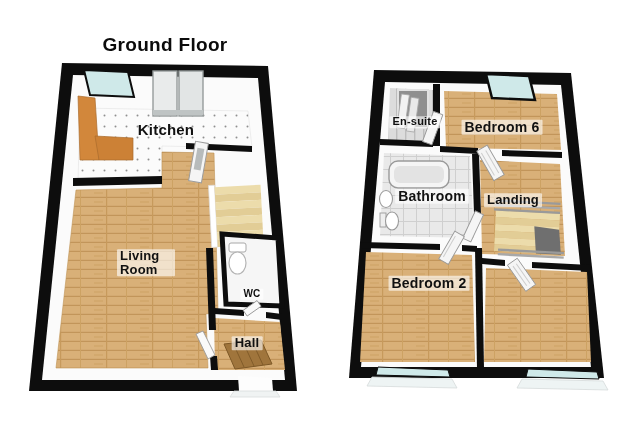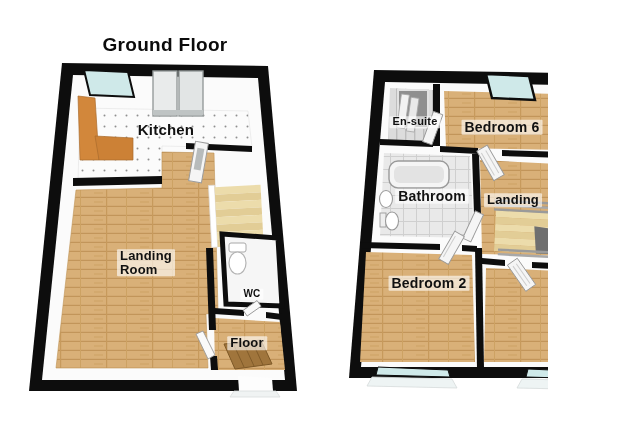--- a/index.html
+++ b/index.html
@@ -1,17 +1,17 @@
 <!DOCTYPE html>
 <html><head>
 <meta charset="utf-8">
 <style>
   html,body{margin:0;padding:0;background:#fff;}
   #stage{
-    position:relative;width:548px;height:427px;background:#fff;overflow:hidden;
+    position:relative;width:640px;height:427px;background:#fff;overflow:hidden;
     font-family:"Liberation Sans",sans-serif;
   }
   #plan-svg{position:absolute;left:0;top:0;}
   .label{
     position:absolute;transform:translate(-50%,-50%);
     font-weight:bold;color:#111;line-height:1.05;text-align:left;
     background:rgba(255,255,255,0.62);padding:0 3px;border-radius:1px;
     white-space:nowrap;letter-spacing:0.2px;
   }
   .label.wrap{white-space:normal;width:52px;}
@@ -201,22 +201,22 @@
       <g>
         <polygon points="528,369 597,372 599,379 526,377" fill="#cfe9e9" stroke="#0d0d0d" stroke-width="1"></polygon>
         <polygon points="522,379 603,381 608,390 517,388" fill="#eef4f4" stroke="#d5dbdb" stroke-width="0.8"></polygon>
       </g>
     </g>
   </svg>
 
   <div class="title" style="left:165px;top:45px">Ground Floor</div>
 
   <div class="label" style="left:166px;top:130px;font-size:15px;background:none">Kitchen</div>
-  <div class="label wrap" style="left:146px;top:263px;font-size:13px">Landing Room</div>
+  <div class="label wrap" style="left:146px;top:263px;font-size:13px">Living Room</div>
   <div class="label" style="left:252px;top:294px;font-size:10px">WC</div>
-  <div class="label" style="left:247px;top:343px;font-size:13px">Floor</div>
+  <div class="label" style="left:247px;top:343px;font-size:13px">Hall</div>
 
   <div class="label" style="left:415px;top:122px;font-size:11px">En-suite</div>
   <div class="label" style="left:502px;top:127px;font-size:14px">Bedroom 6</div>
   <div class="label" style="left:432px;top:196px;font-size:14px">Bathroom</div>
   <div class="label" style="left:513px;top:200px;font-size:13px">Landing</div>
   <div class="label" style="left:429px;top:283px;font-size:14px">Bedroom 2</div>
 </div>
 
 </body></html>

